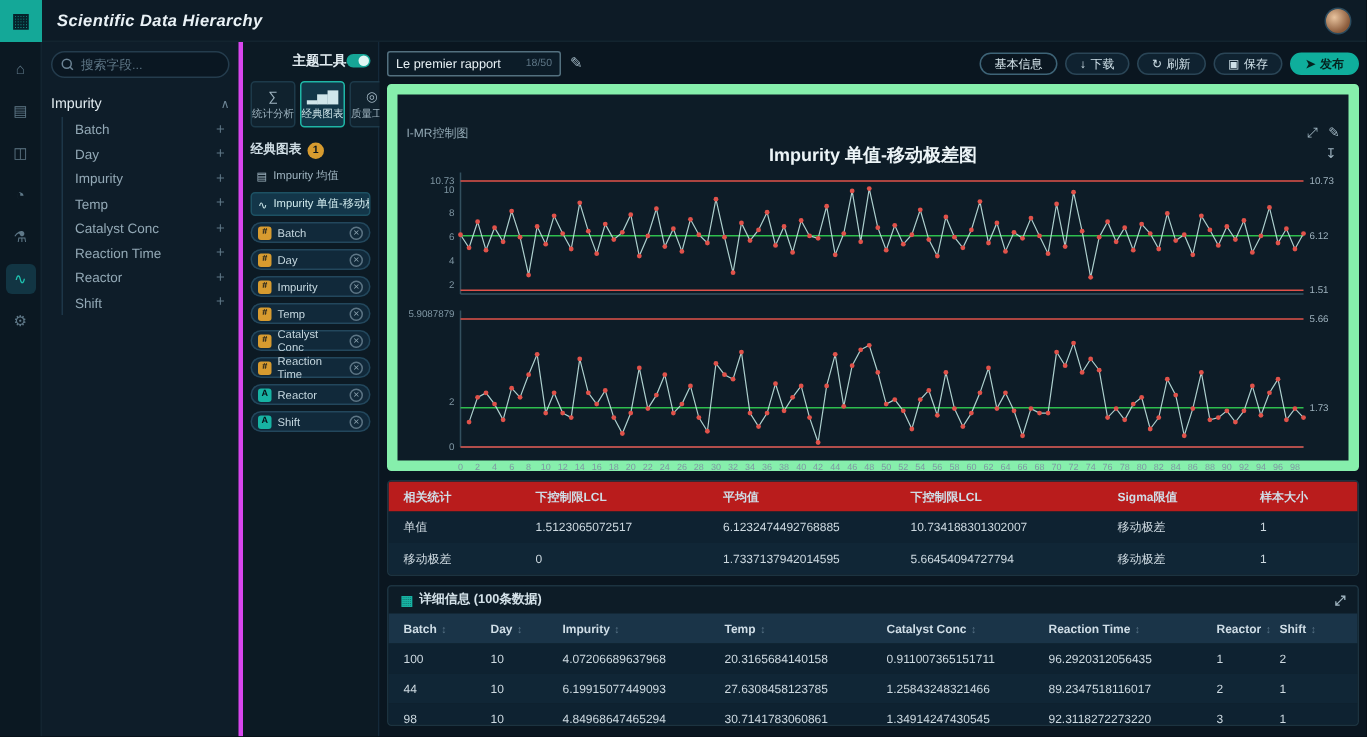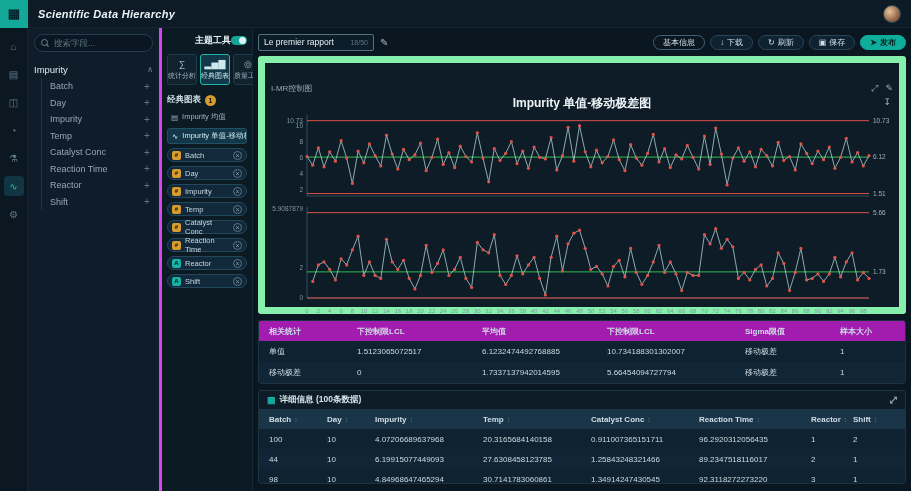--- a/index.html
+++ b/index.html
@@ -71,21 +71,21 @@
   .card-header-row{display:flex;align-items:center}
   .card-header{font-size:8px;color:#93a9b5}
   .card-icons{margin-left:auto;display:flex;gap:7px;color:#9fb4c0;font-size:9px}
   .card-icons span{cursor:pointer}
   .chart-title{text-align:center;font-size:12px;font-weight:bold;color:#ecf4f7;margin-top:1px}
   .chart-dl{position:absolute;right:8px;top:34px;color:#9fb4c0;font-size:9px;cursor:pointer}
   svg.chart{display:block;margin:0 auto}
 
   .stats-card{margin-top:6px;background:#0d1c27;border:1px solid #1c3340;border-radius:3px;overflow:hidden}
   .grid-row{display:grid;grid-template-columns:88px 125px 125px 138px 95px 1fr;align-items:center;height:21px;font-size:8px;padding:0 10px}
-  .grid-row.header{background:#a21caf;color:#cfdde6;font-weight:bold;height:20px}
+  .grid-row.header{background:#b91c1c;color:#cfdde6;font-weight:bold;height:20px}
   .grid-row.r0{background:#0e2231}
   .grid-row.r1{background:#102636}
 
   .details-card{margin-top:6px;background:#0d1c27;border:1px solid #1c3340;border-radius:3px;overflow:hidden;height:94px}
   .details-header{display:flex;align-items:center;height:18px;padding:0 8px;font-size:8.5px;color:#d4e2e9;gap:4px;font-weight:bold}
   .tbl-icon{color:#17b3a3;font-size:9px}
   .details-expand{margin-left:auto;color:#9fb4c0;font-size:9px;cursor:pointer}
   .dgrid{display:grid;grid-template-columns:58px 48px 108px 108px 108px 112px 1fr 1fr;align-items:center;height:20px;font-size:8px;padding:0 10px}
   .dgrid.header{background:#1a3448;color:#cfdde6;font-weight:bold}
   .dgrid.r0,.dgrid.r2{background:#0e2231}

